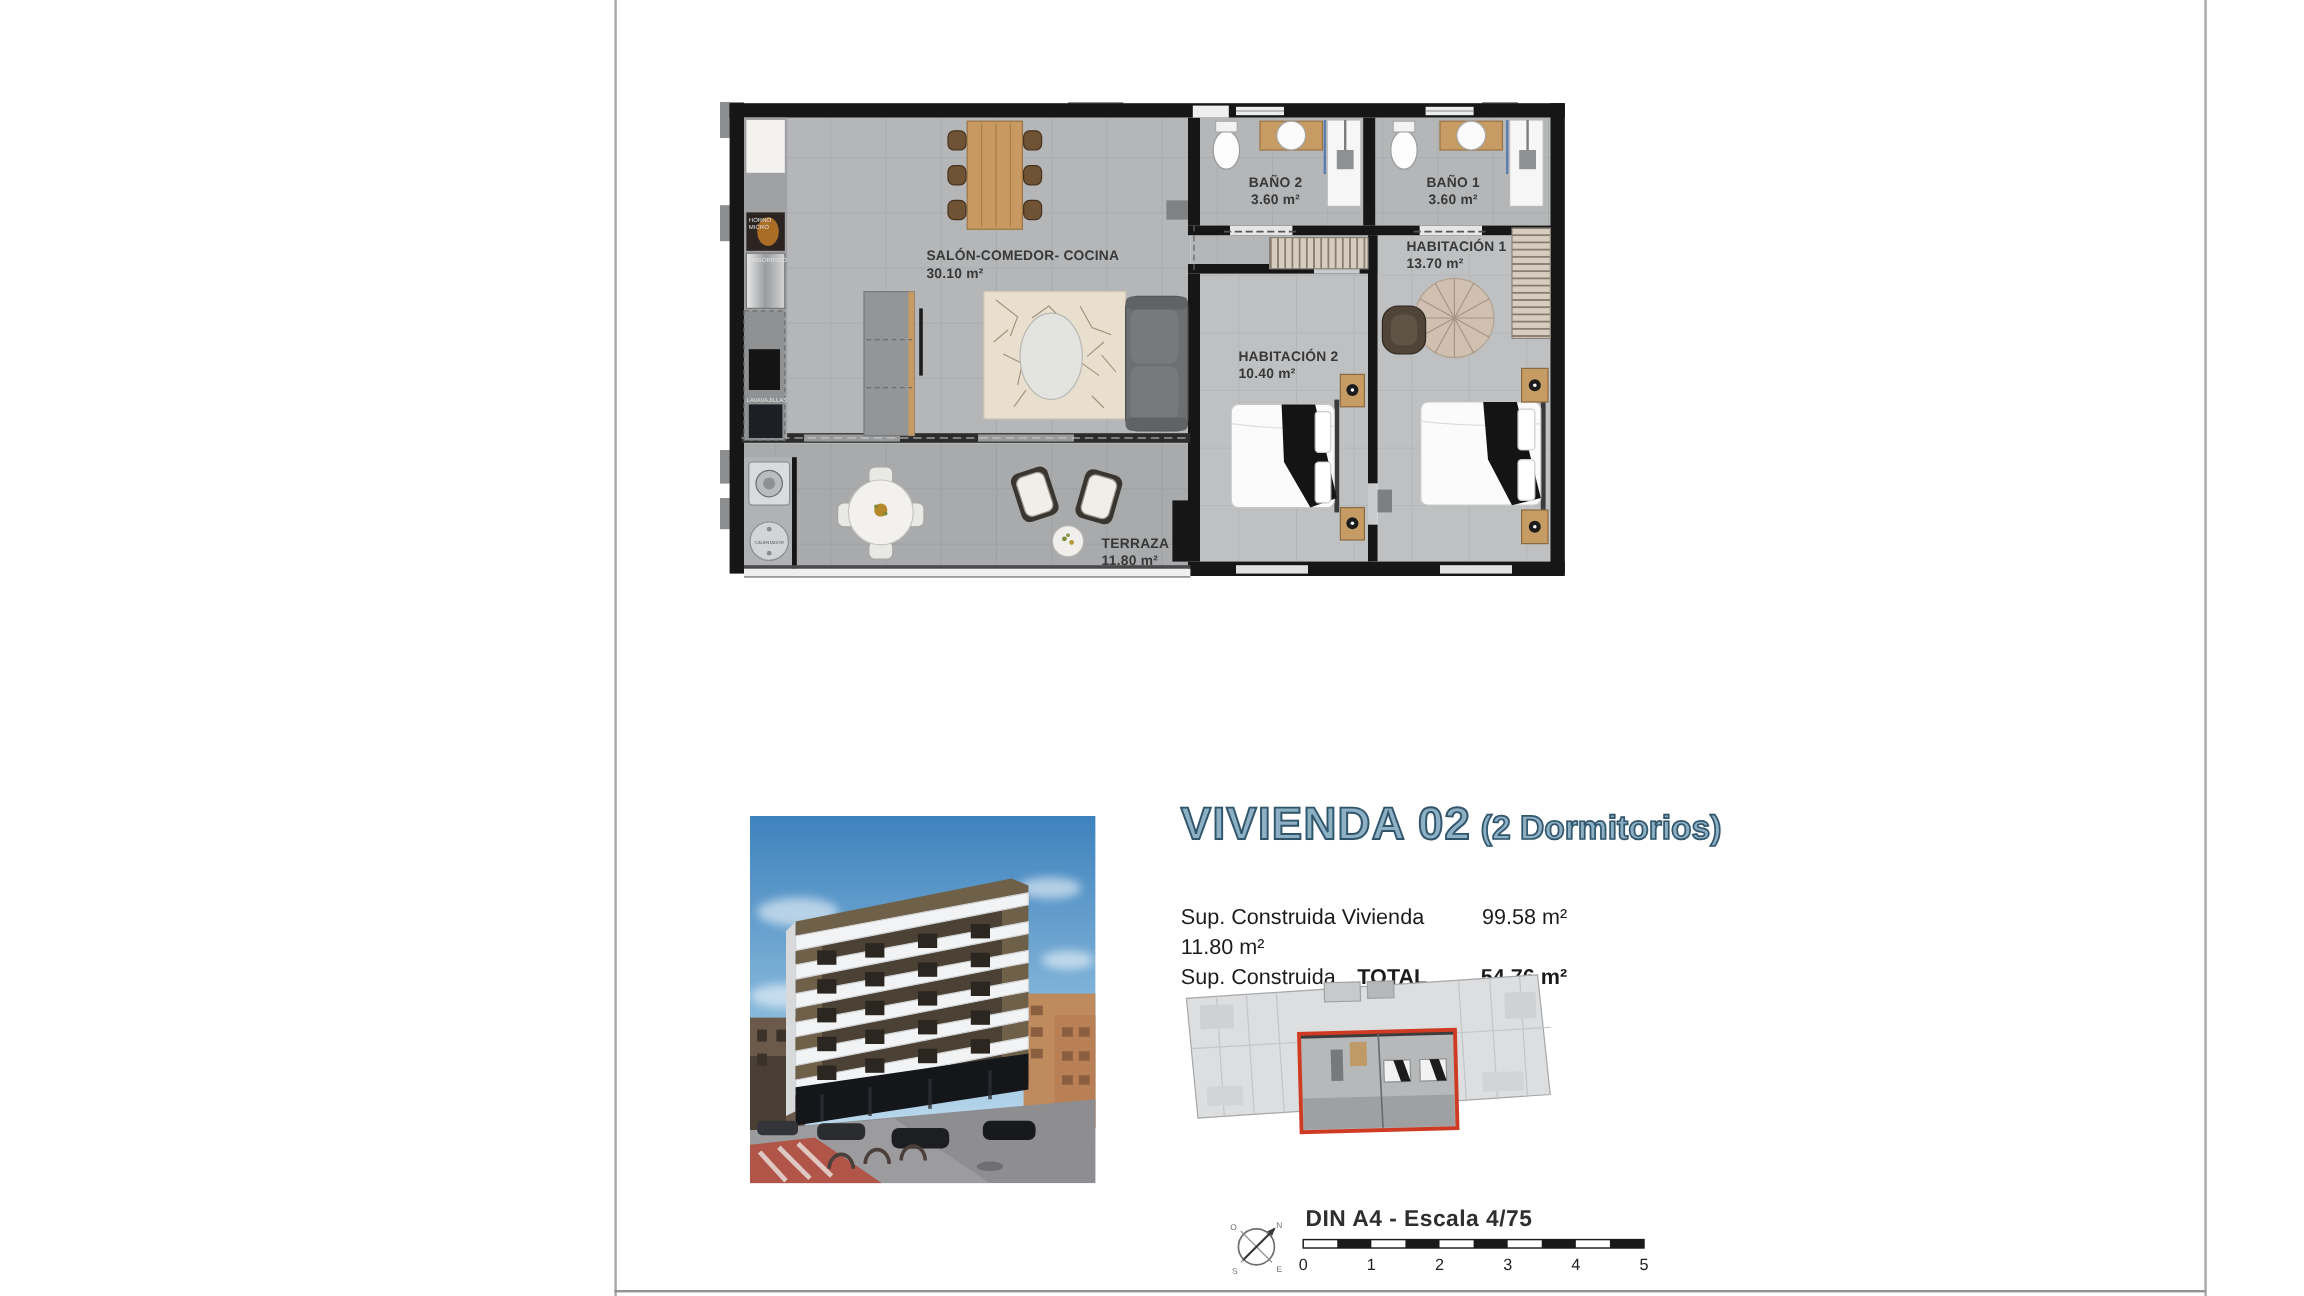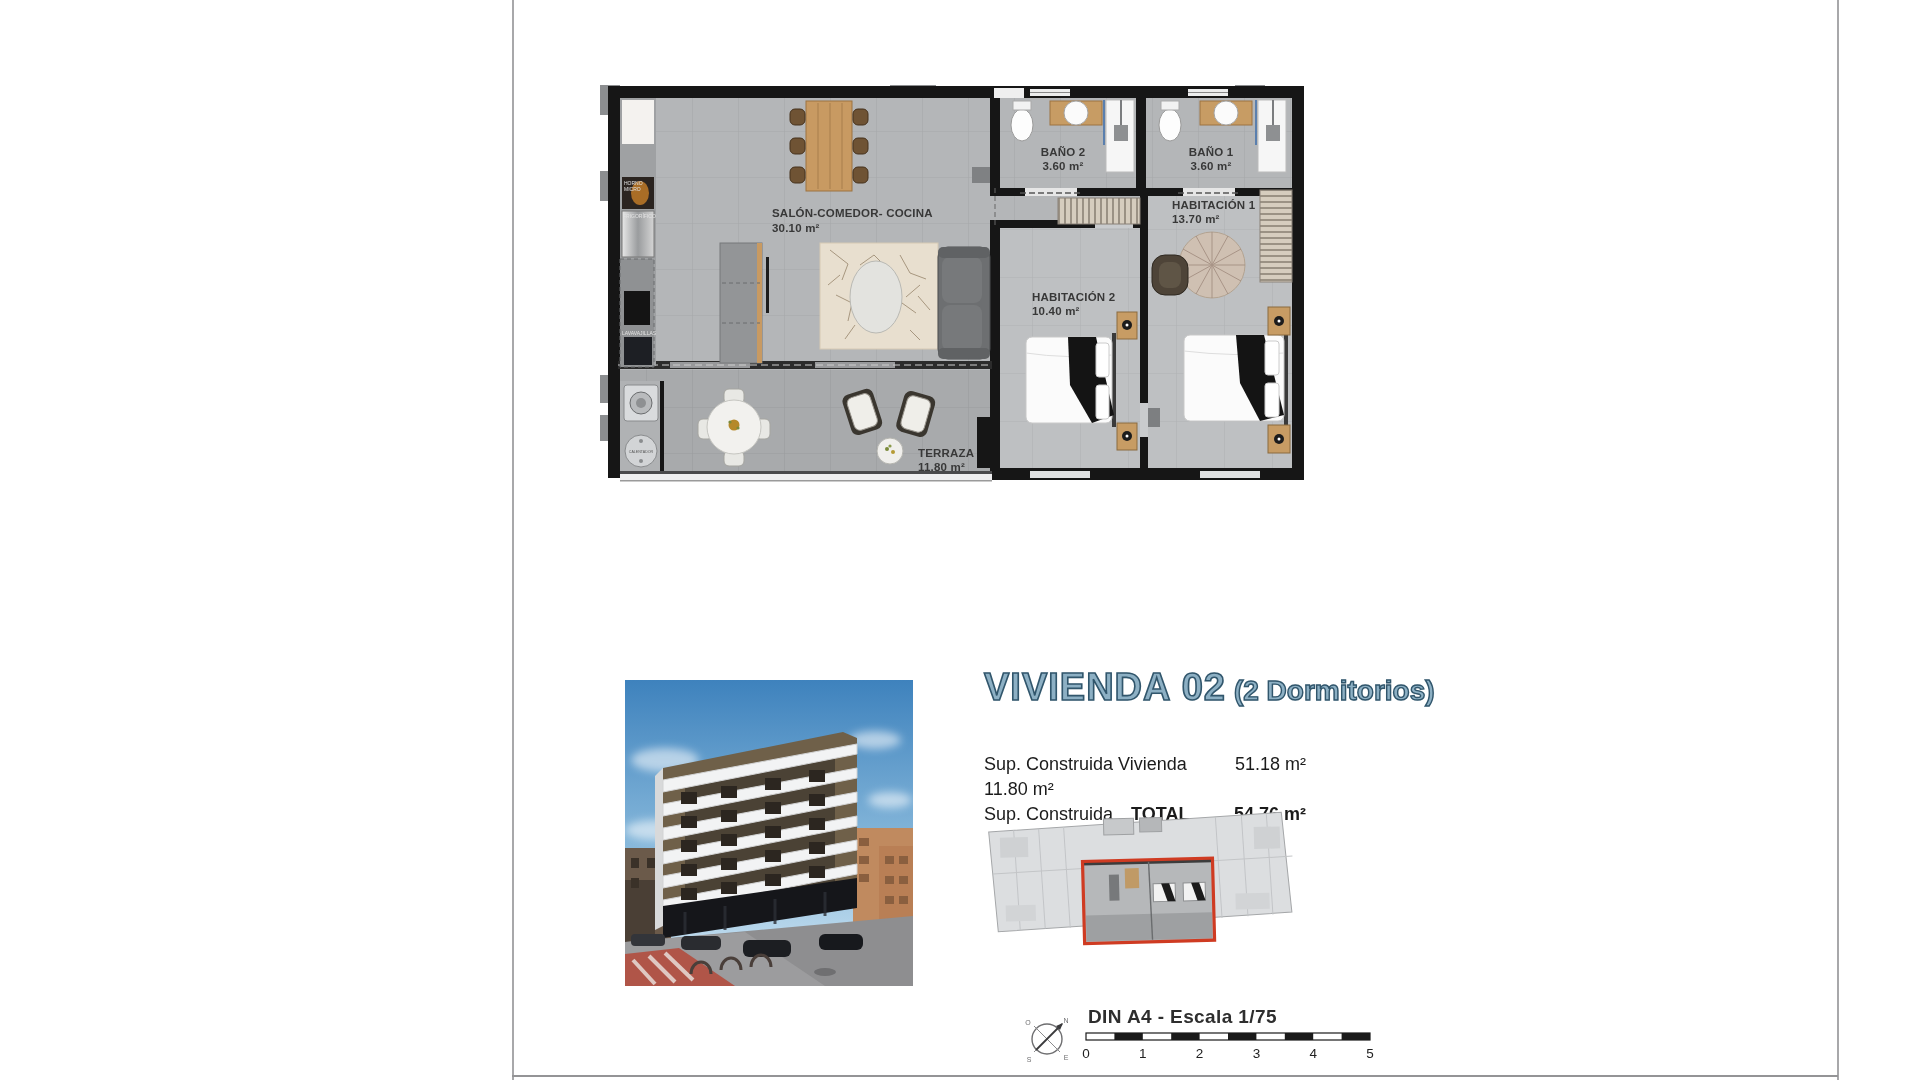--- a/index.html
+++ b/index.html
@@ -428,21 +428,21 @@
     <ellipse cx="200" cy="292" rx="11" ry="4" fill="#6f6f71"></ellipse>
   </svg>
 
   <div id="unit-title">
     <span class="big">VIVIENDA 02</span><span class="small">(2 Dormitorios)</span>
   </div>
 
   <div id="sup-table">
     <div class="row">
       <span>Sup. Construida Vivienda</span>
-      <span>51.18 m²</span>
+      <span>99.58 m²</span>
     </div>
     <div class="row">
       <span>11.80 m²</span>
     </div>
     <div class="row">
       <span><span>Sup. Construida </span><span class="b">TOTAL</span></span>
       <span class="b">54.76 m²</span>
     </div>
   </div>
 
@@ -488,21 +488,21 @@
     <line x1="12" y1="14" x2="38" y2="40" stroke="#8a8a8c" stroke-width="1"></line>
     <line x1="38" y1="14" x2="12" y2="40" stroke="#8a8a8c" stroke-width="1"></line>
     <line x1="14" y1="38" x2="40" y2="12" stroke="#3a3a3c" stroke-width="1.8"></line>
     <polygon points="41,11 34,14 38,18" fill="#3a3a3c"></polygon>
     <text x="44" y="11" font-size="7" fill="#6e6e70" text-anchor="middle">N</text>
     <text x="6" y="13" font-size="7" fill="#6e6e70" text-anchor="middle">O</text>
     <text x="7" y="50" font-size="7" fill="#6e6e70" text-anchor="middle">S</text>
     <text x="44" y="48" font-size="7" fill="#6e6e70" text-anchor="middle">E</text>
   </svg>
 
-  <div id="scale-label">DIN A4 - Escala 1/75</div>
+  <div id="scale-label">DIN A4 - Escala 4/75</div>
 
   <svg class="abs" style="left:1078px;top:1030px" width="302" height="38" viewBox="0 0 302 38">
     <g>
       <rect x="8" y="3" width="284" height="7" fill="#ffffff" stroke="#1a1a1a" stroke-width="1.2"></rect>
       <rect x="36.4" y="3" width="28.4" height="7" fill="#1a1a1a"></rect>
       <rect x="93.2" y="3" width="28.4" height="7" fill="#1a1a1a"></rect>
       <rect x="150" y="3" width="28.4" height="7" fill="#1a1a1a"></rect>
       <rect x="206.8" y="3" width="28.4" height="7" fill="#1a1a1a"></rect>
       <rect x="263.6" y="3" width="28.4" height="7" fill="#1a1a1a"></rect>
     </g>

